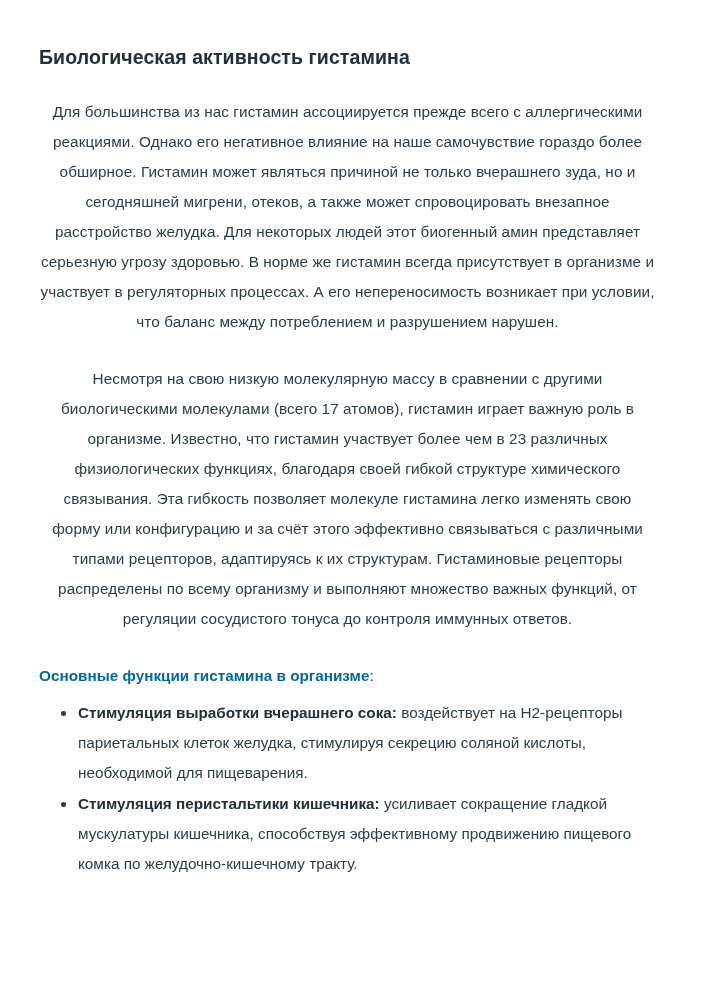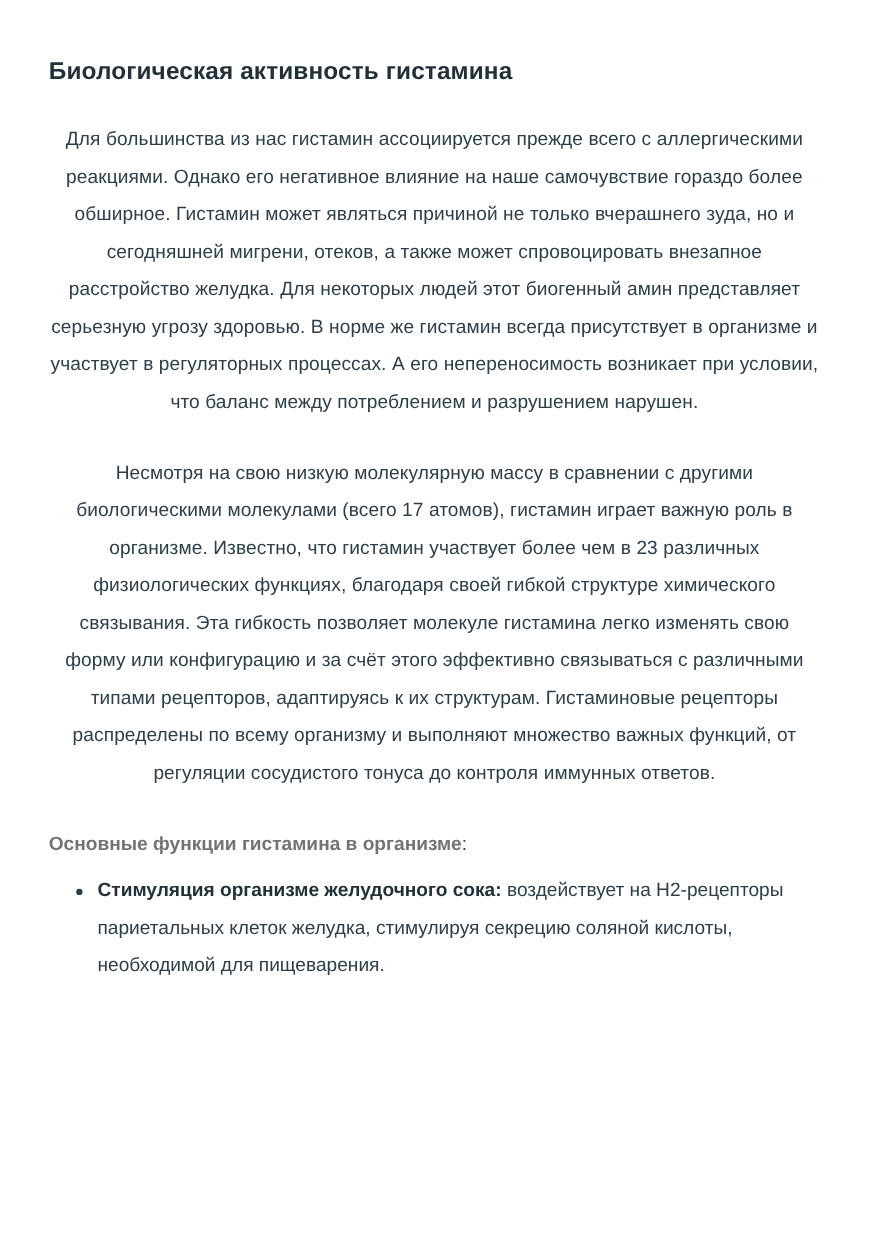--- a/index.html
+++ b/index.html
@@ -46,21 +46,21 @@
 
   .section-lead {
     margin: 0 0 7px 0;
     font-size: 15.3px;
     line-height: 30px;
     color: #2c3e4a;
   }
 
   .section-lead .lead-strong {
     font-weight: bold;
-    color: #737373;
+    color: #0369a1;
     text-align: center;
   }
 
   .feature-list {
     margin: 0;
     padding: 0 0 0 22px;
     list-style: none;
     max-width: 630px;
   }
 
@@ -99,17 +99,20 @@
   <p class="para">Для большинства из нас гистамин ассоциируется прежде всего с аллергическими реакциями. Однако его негативное влияние на наше самочувствие гораздо более обширное. Гистамин может являться причиной не только вчерашнего зуда, но и сегодняшней мигрени, отеков, а также может спровоцировать внезапное расстройство желудка. Для некоторых людей этот биогенный амин представляет серьезную угрозу здоровью. В норме же гистамин всегда присутствует в организме и участвует в регуляторных процессах. А его непереносимость возникает при условии, что баланс между потреблением и разрушением нарушен.</p>
 
   <p class="para">Несмотря на свою низкую молекулярную массу в сравнении с другими биологическими молекулами (всего 17 атомов), гистамин играет важную роль в организме. Известно, что гистамин участвует более чем в 23 различных физиологических функциях, благодаря своей гибкой структуре химического связывания. Эта гибкость позволяет молекуле гистамина легко изменять свою форму или конфигурацию и за счёт этого эффективно связываться с различными типами рецепторов, адаптируясь к их структурам. Гистаминовые рецепторы распределены по всему организму и выполняют множество важных функций, от регуляции сосудистого тонуса до контроля иммунных ответов.</p>
 
   <p class="section-lead">
     <span class="lead-strong">Основные функции гистамина в организме</span><span>:</span>
   </p>
 
   <ul class="feature-list">
     <li>
-      <span class="item-term">Стимуляция организме желудочного сока:</span><span> воздействует на H2-рецепторы париетальных клеток желудка, стимулируя секрецию соляной кислоты, необходимой для пищеварения.</span>
+      <span class="item-term">Стимуляция выработки вчерашнего сока:</span><span> воздействует на H2-рецепторы париетальных клеток желудка, стимулируя секрецию соляной кислоты, необходимой для пищеварения.</span>
+    </li>
+    <li>
+      <span class="item-term">Стимуляция перистальтики кишечника:</span><span> усиливает сокращение гладкой мускулатуры кишечника, способствуя эффективному продвижению пищевого комка по желудочно-кишечному тракту.</span>
     </li>
   </ul>
 
 </article>
 
 </body></html>

